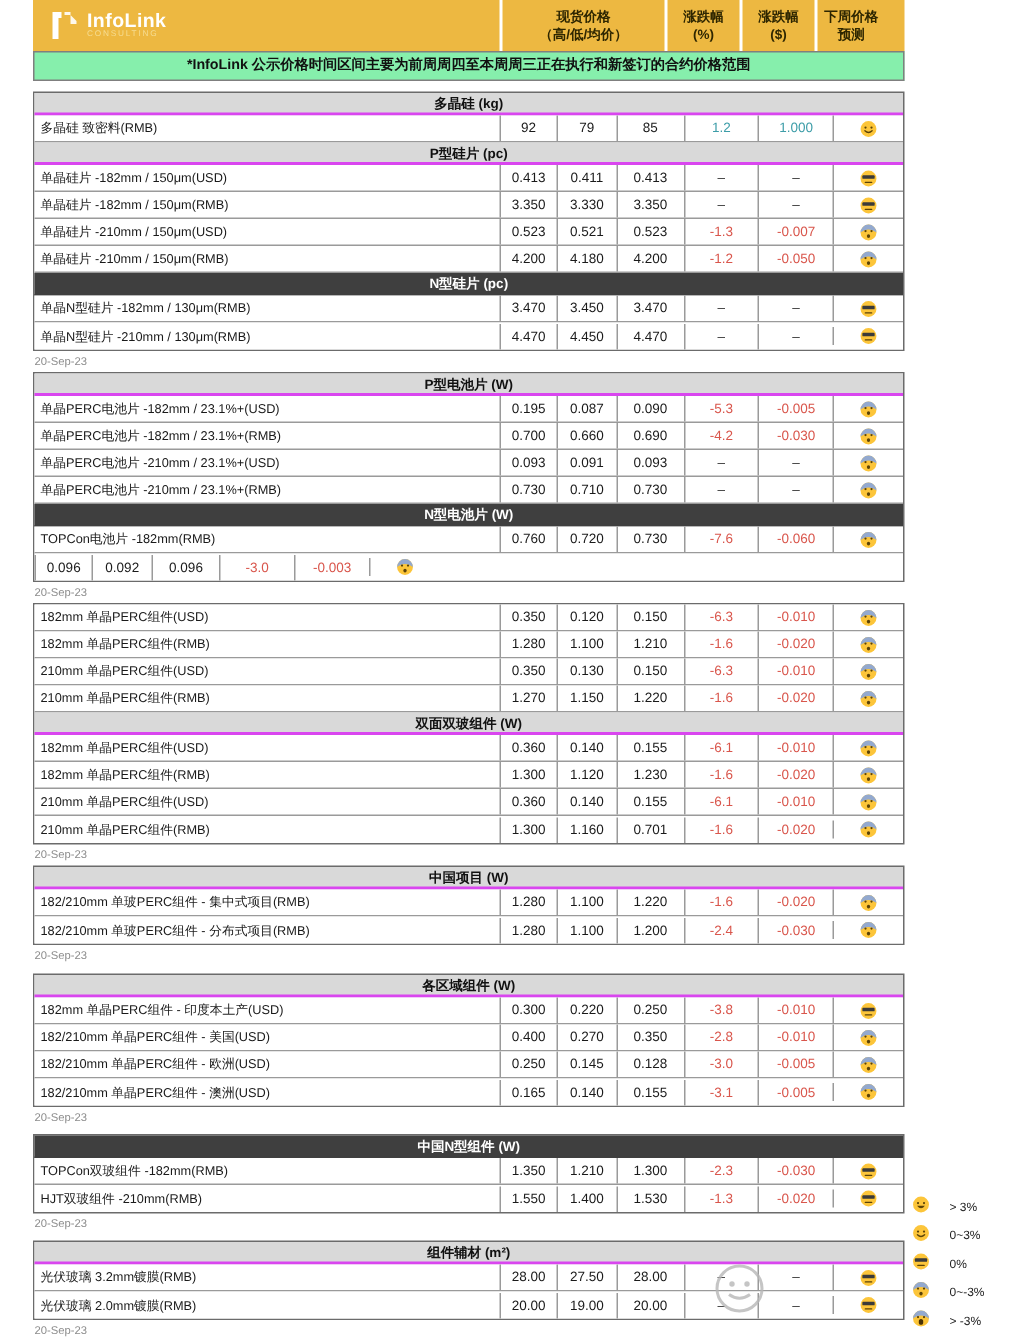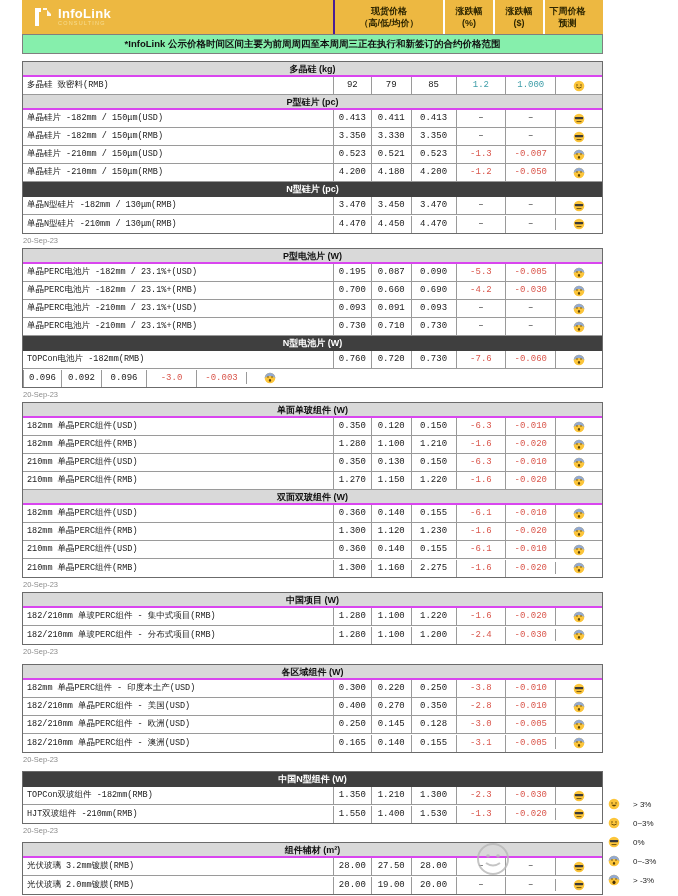--- a/index.html
+++ b/index.html
@@ -7,40 +7,40 @@
     width:678px;height:896px;overflow:hidden;background:#fff;position:relative;
     font-family:"Liberation Sans","DejaVu Sans",sans-serif;
     -webkit-font-smoothing:antialiased;
   }
   .table-wrap{position:absolute;left:22px;top:0;width:581px;}
   
   .top-header{display:flex;height:34px;background:var(--yellow,#EDB841);}
   .th-block{box-sizing:border-box;color:#2e2600;font-weight:bold;font-size:9px;
     text-align:center;display:flex;flex-direction:column;justify-content:center;line-height:1.35;}
   .th-product{width:311px;justify-content:center;}
-  .th-price{width:110px;border-left:2px solid #4c1d95;}
+  .th-price{width:110px;border-left:2px solid #ffffff;}
   .th-pct{width:50px;border-left:2px solid #fff;}
   .th-usd{width:50px;border-left:2px solid #fff;}
   .th-fc{width:47px;border-left:2px solid #fff;}
   .logo{display:flex;gap:6px;padding-left:12px;text-align:left;}
   .logo-text div:first-child{color:#fff;font-size:13px;font-weight:bold;letter-spacing:.3px;line-height:13px;}
   .logo-text div:last-child{color:#f6dd92;font-size:5.5px;font-weight:normal;letter-spacing:1.2px;line-height:7px;}
   
   .note{box-sizing:border-box;height:20px;line-height:18px;text-align:center;font-weight:bold;
     font-size:9.5px;color:#111;border:1px solid #7f7f7f;background:#86efac;}
   
   #table-root .gwrap:first-child{margin-top:7px;}
   .group{border:1px solid #6b6b6b;}
   #table-root .gwrap:nth-child(4) .date{padding-bottom:8px;}
   #table-root .gwrap:nth-child(5) .date{padding-bottom:7px;}
   #table-root .gwrap:nth-child(6) .date{padding-bottom:7px;}
   .sec{box-sizing:border-box;height:15px;line-height:14px;text-align:center;font-weight:bold;font-size:9px;
     background:var(--sec-light,#D9D9D9);color:#111;border-bottom:2px solid #d946ef;}
   .sec.dark{background:var(--sec-dark,#3F3F3F);color:#fff;border-bottom:1px solid #3F3F3F;}
-  .row{display:flex;height:18px;box-sizing:border-box;border-bottom:1px solid #9a9a9a;background:#fff;font-family:Liberation Mono, monospace;}
+  .row{display:flex;height:18px;box-sizing:border-box;border-bottom:1px solid #9a9a9a;background:#fff;}
   .group .row:last-child{border-bottom:none;align-items:center;}
   .cell{box-sizing:border-box;border-left:1px solid #9a9a9a;text-align:center;overflow:hidden;
     white-space:nowrap;font-size:9px;line-height:17px;color:#1a1a1a;}
   .cell.label{width:311px;border-left:none;text-align:left;padding-left:4px;font-size:8.5px;}
   .w-h{width:38px}.w-l{width:40px}.w-a{width:45px}.w-p{width:50px}.w-u{width:50px}
   .w-e{width:47px;display:flex;align-items:center;justify-content:center;}
   .pos{color:var(--teal,#3D9DA8);}
   .neg{color:var(--red,#D9564C);}
   .dash{color:#333;}
   .date{font-size:7.5px;color:#8c8c8c;padding:2px 0 3px 1px;line-height:9px;}
@@ -310,21 +310,20 @@
                 <circle cx="8" cy="5" r=".75" fill="#5b4308"></circle>
                 <ellipse cx="6" cy="8.4" rx="1.1" ry="1.3" fill="#5b4308"></ellipse>
               </svg>
             </div>
           </div>
         </div>
         <div class="date">20-Sep-23</div>
       </div>
       <div class="gwrap">
         <div class="group">
-          <div class="sec">单面单玻组件 (W)</div>
           <div class="row">
             <div class="cell label">182mm 单晶PERC组件(USD)</div>
             <div class="cell w-h">0.350</div>
             <div class="cell w-l">0.120</div>
             <div class="cell w-a">0.150</div>
             <div class="cell w-p neg">-6.3</div>
             <div class="cell w-u neg">-0.010</div>
             <div class="cell w-e">
               <svg width="12" height="12" viewBox="0 0 12 12">
                 <circle cx="6" cy="6" r="5.3" fill="#FCC53A"></circle>
@@ -435,21 +434,21 @@
                 <circle cx="4" cy="5" r=".75" fill="#5b4308"></circle>
                 <circle cx="8" cy="5" r=".75" fill="#5b4308"></circle>
                 <ellipse cx="6" cy="8.4" rx="1.1" ry="1.3" fill="#5b4308"></ellipse>
               </svg>
             </div>
           </div>
           <div class="row">
             <div class="cell label">210mm 单晶PERC组件(RMB)</div>
             <div class="cell w-h">1.300</div>
             <div class="cell w-l">1.160</div>
-            <div class="cell w-a">2.275</div>
+            <div class="cell w-a">0.701</div>
             <div class="cell w-p neg">-1.6</div>
             <div class="cell w-u neg">-0.020</div>
             <div class="cell w-e">
               <svg width="12" height="12" viewBox="0 0 12 12">
                 <circle cx="6" cy="6" r="5.3" fill="#FCC53A"></circle>
                 <path d="M.7 6a5.3 5.3 0 0 1 10.6 0c-1.8-1.3-3.5-2-5.3-2s-3.5.7-5.3 2Z" fill="#93a9cf"></path>
                 <circle cx="4" cy="5" r=".75" fill="#5b4308"></circle>
                 <circle cx="8" cy="5" r=".75" fill="#5b4308"></circle>
                 <ellipse cx="6" cy="8.4" rx="1.1" ry="1.3" fill="#5b4308"></ellipse>
               </svg>

